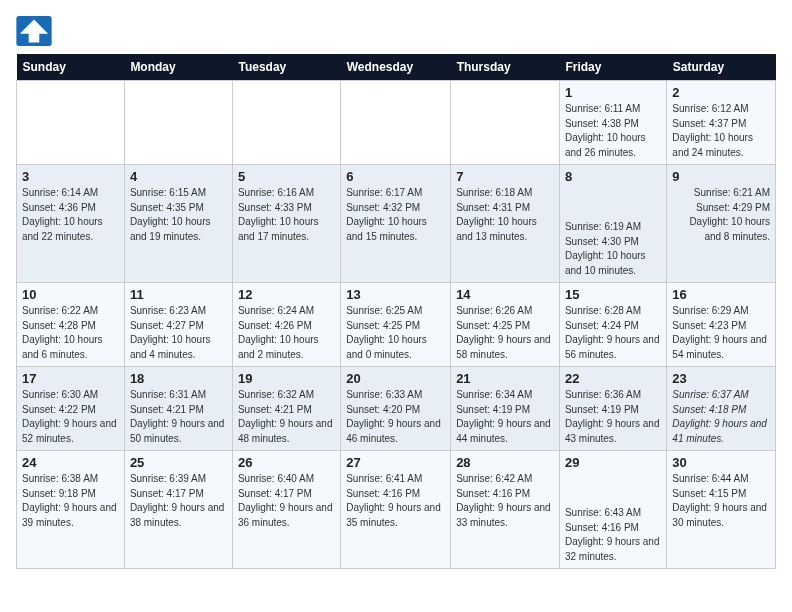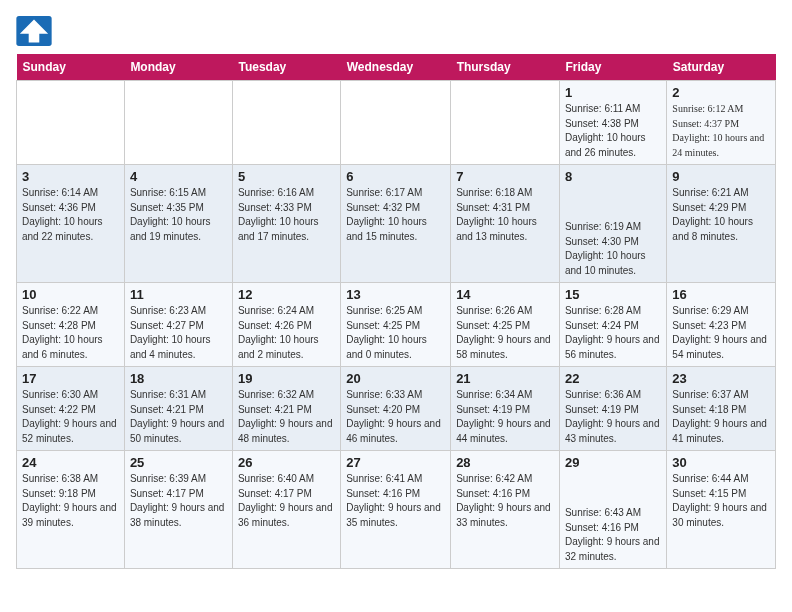--- a/index.html
+++ b/index.html
@@ -45,21 +45,21 @@
     .location-title {
       font-size: 16px;
       color: #555;
     }
     table {
       width: 100%;
       border-collapse: collapse;
       font-size: 11px;
     }
     thead tr th {
-      background-color: #be185d;
+      background-color: #0f172a;
       color: #fff;
       text-align: left;
       padding: 6px 6px;
       font-size: 12px;
       font-weight: bold;
     }
     tbody tr td {
       border: 1px solid #ccc;
       vertical-align: top;
       padding: 4px 5px;
@@ -130,21 +130,21 @@
         <td class="empty-cell"></td>
         <td class="empty-cell"></td>
         <td>
           <span class="day-num">1</span>
           <div class="day-detail" style="white-space: pre-line;">Sunrise: 6:11 AM
 Sunset: 4:38 PM
 Daylight: 10 hours and 26 minutes.</div>
         </td>
         <td>
           <span class="day-num">2</span>
-          <div class="day-detail" style="white-space: pre-line; font-family: Liberation Serif, serif;">Sunrise: 6:12 AM
+          <div class="day-detail" style="white-space: pre-line;">Sunrise: 6:12 AM
 Sunset: 4:37 PM
 Daylight: 10 hours and 24 minutes.</div>
         </td>
       </tr>
       <tr>
         <td>
           <span class="day-num">3</span>
           <div class="day-detail" style="white-space: pre-line;">Sunrise: 6:14 AM
 Sunset: 4:36 PM
 Daylight: 10 hours and 22 minutes.</div>
@@ -174,21 +174,21 @@
 Daylight: 10 hours and 13 minutes.</div>
         </td>
         <td>
           <span class="day-num">8</span>
           <div class="day-detail" style="white-space: pre-line; margin-top: 36px;">Sunrise: 6:19 AM
 Sunset: 4:30 PM
 Daylight: 10 hours and 10 minutes.</div>
         </td>
         <td>
           <span class="day-num">9</span>
-          <div class="day-detail" style="white-space: pre-line;">Sunrise: 6:21 AM
+          <div class="day-detail" style="white-space: pre-line; text-align: right;">Sunrise: 6:21 AM
 Sunset: 4:29 PM
 Daylight: 10 hours and 8 minutes.</div>
         </td>
       </tr>
       <tr>
         <td>
           <span class="day-num">10</span>
           <div class="day-detail" style="white-space: pre-line;">Sunrise: 6:22 AM
 Sunset: 4:28 PM
 Daylight: 10 hours and 6 minutes.</div>
@@ -262,21 +262,21 @@
 Daylight: 9 hours and 44 minutes.</div>
         </td>
         <td>
           <span class="day-num">22</span>
           <div class="day-detail" style="white-space: pre-line;">Sunrise: 6:36 AM
 Sunset: 4:19 PM
 Daylight: 9 hours and 43 minutes.</div>
         </td>
         <td>
           <span class="day-num">23</span>
-          <div class="day-detail" style="white-space: pre-line;">Sunrise: 6:37 AM
+          <div class="day-detail" style="white-space: pre-line; font-style: italic;">Sunrise: 6:37 AM
 Sunset: 4:18 PM
 Daylight: 9 hours and 41 minutes.</div>
         </td>
       </tr>
       <tr>
         <td>
           <span class="day-num">24</span>
           <div class="day-detail" style="white-space: pre-line;">Sunrise: 6:38 AM
 Sunset: 9:18 PM
 Daylight: 9 hours and 39 minutes.</div>

